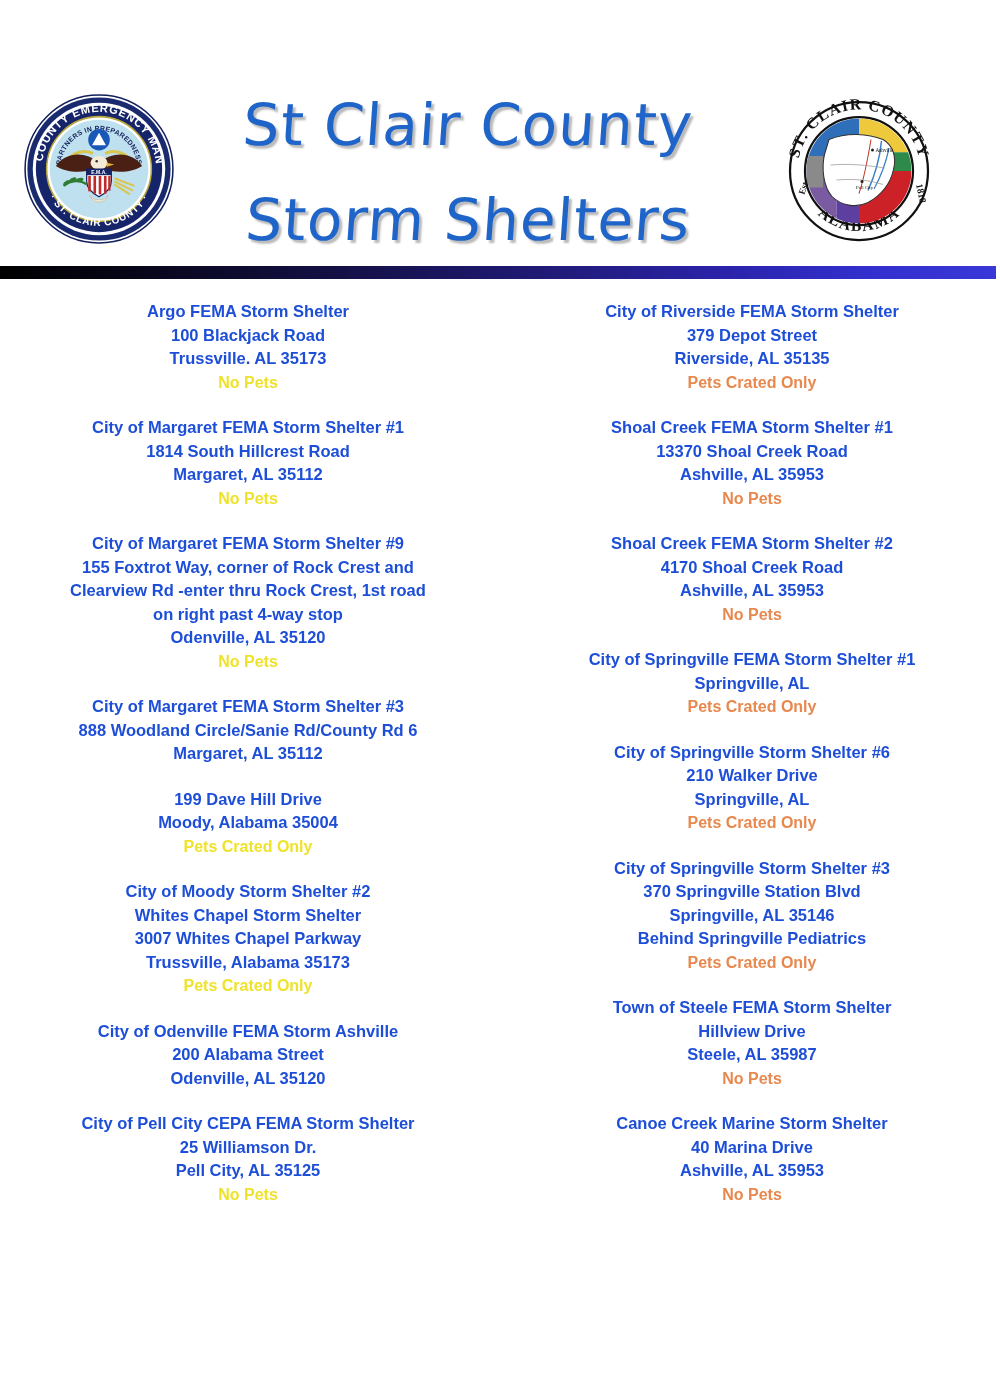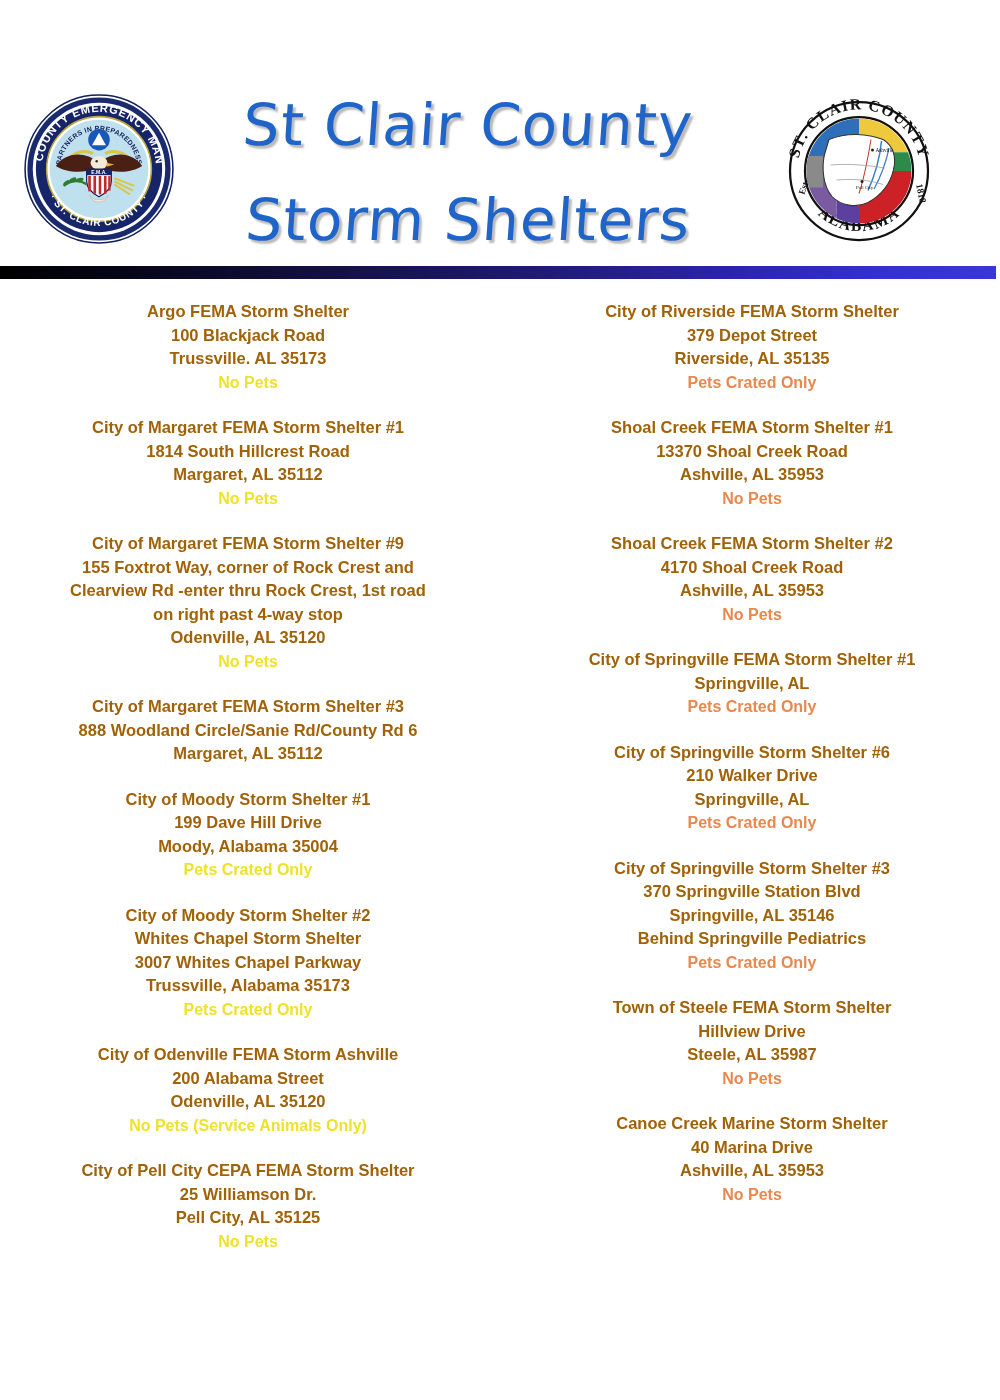--- a/index.html
+++ b/index.html
@@ -86,21 +86,21 @@
   .column.right { padding: 0 8px 0 12px; }
 
   .shelter {
     text-align: center;
     margin-bottom: 22px;
   }
   .shelter .line {
     font-size: 16.5px;
     line-height: 23.5px;
     font-weight: bold;
-    color: #a16207;
+    color: #1d4ed8;
     white-space: nowrap;
   }
   .shelter .line.wrap { white-space: normal; }
   .shelter .pets {
     font-size: 16px;
     line-height: 23.5px;
     font-weight: bold;
     white-space: nowrap;
   }
   .pets.yellow { color: #EFE22A; }
@@ -248,37 +248,35 @@
         <div class="line">on right past 4-way stop</div>
         <div class="line">Odenville, AL 35120</div>
         <div class="pets yellow">No Pets</div>
       </div>
       <div class="shelter">
         <div class="line">City of Margaret FEMA Storm Shelter #3</div>
         <div class="line">888 Woodland Circle/Sanie Rd/County Rd 6</div>
         <div class="line">Margaret, AL 35112</div>
       </div>
       <div class="shelter">
-        <div class="line">City of Moody Storm Shelter #1</div>
         <div class="line">199 Dave Hill Drive</div>
         <div class="line">Moody, Alabama 35004</div>
         <div class="pets yellow">Pets Crated Only</div>
       </div>
       <div class="shelter">
         <div class="line">City of Moody Storm Shelter #2</div>
         <div class="line">Whites Chapel Storm Shelter</div>
         <div class="line">3007 Whites Chapel Parkway</div>
         <div class="line">Trussville, Alabama 35173</div>
         <div class="pets yellow">Pets Crated Only</div>
       </div>
       <div class="shelter">
         <div class="line">City of Odenville FEMA Storm Ashville</div>
         <div class="line">200 Alabama Street</div>
         <div class="line">Odenville, AL 35120</div>
-        <div class="pets yellow">No Pets (Service Animals Only)</div>
       </div>
       <div class="shelter">
         <div class="line wrap">City of Pell City CEPA FEMA Storm Shelter</div>
         <div class="line">25 Williamson Dr.</div>
         <div class="line">Pell City, AL 35125</div>
         <div class="pets yellow">No Pets</div>
       </div>
     </div>
   <div class="column right" id="col-right">
       <div class="shelter">

